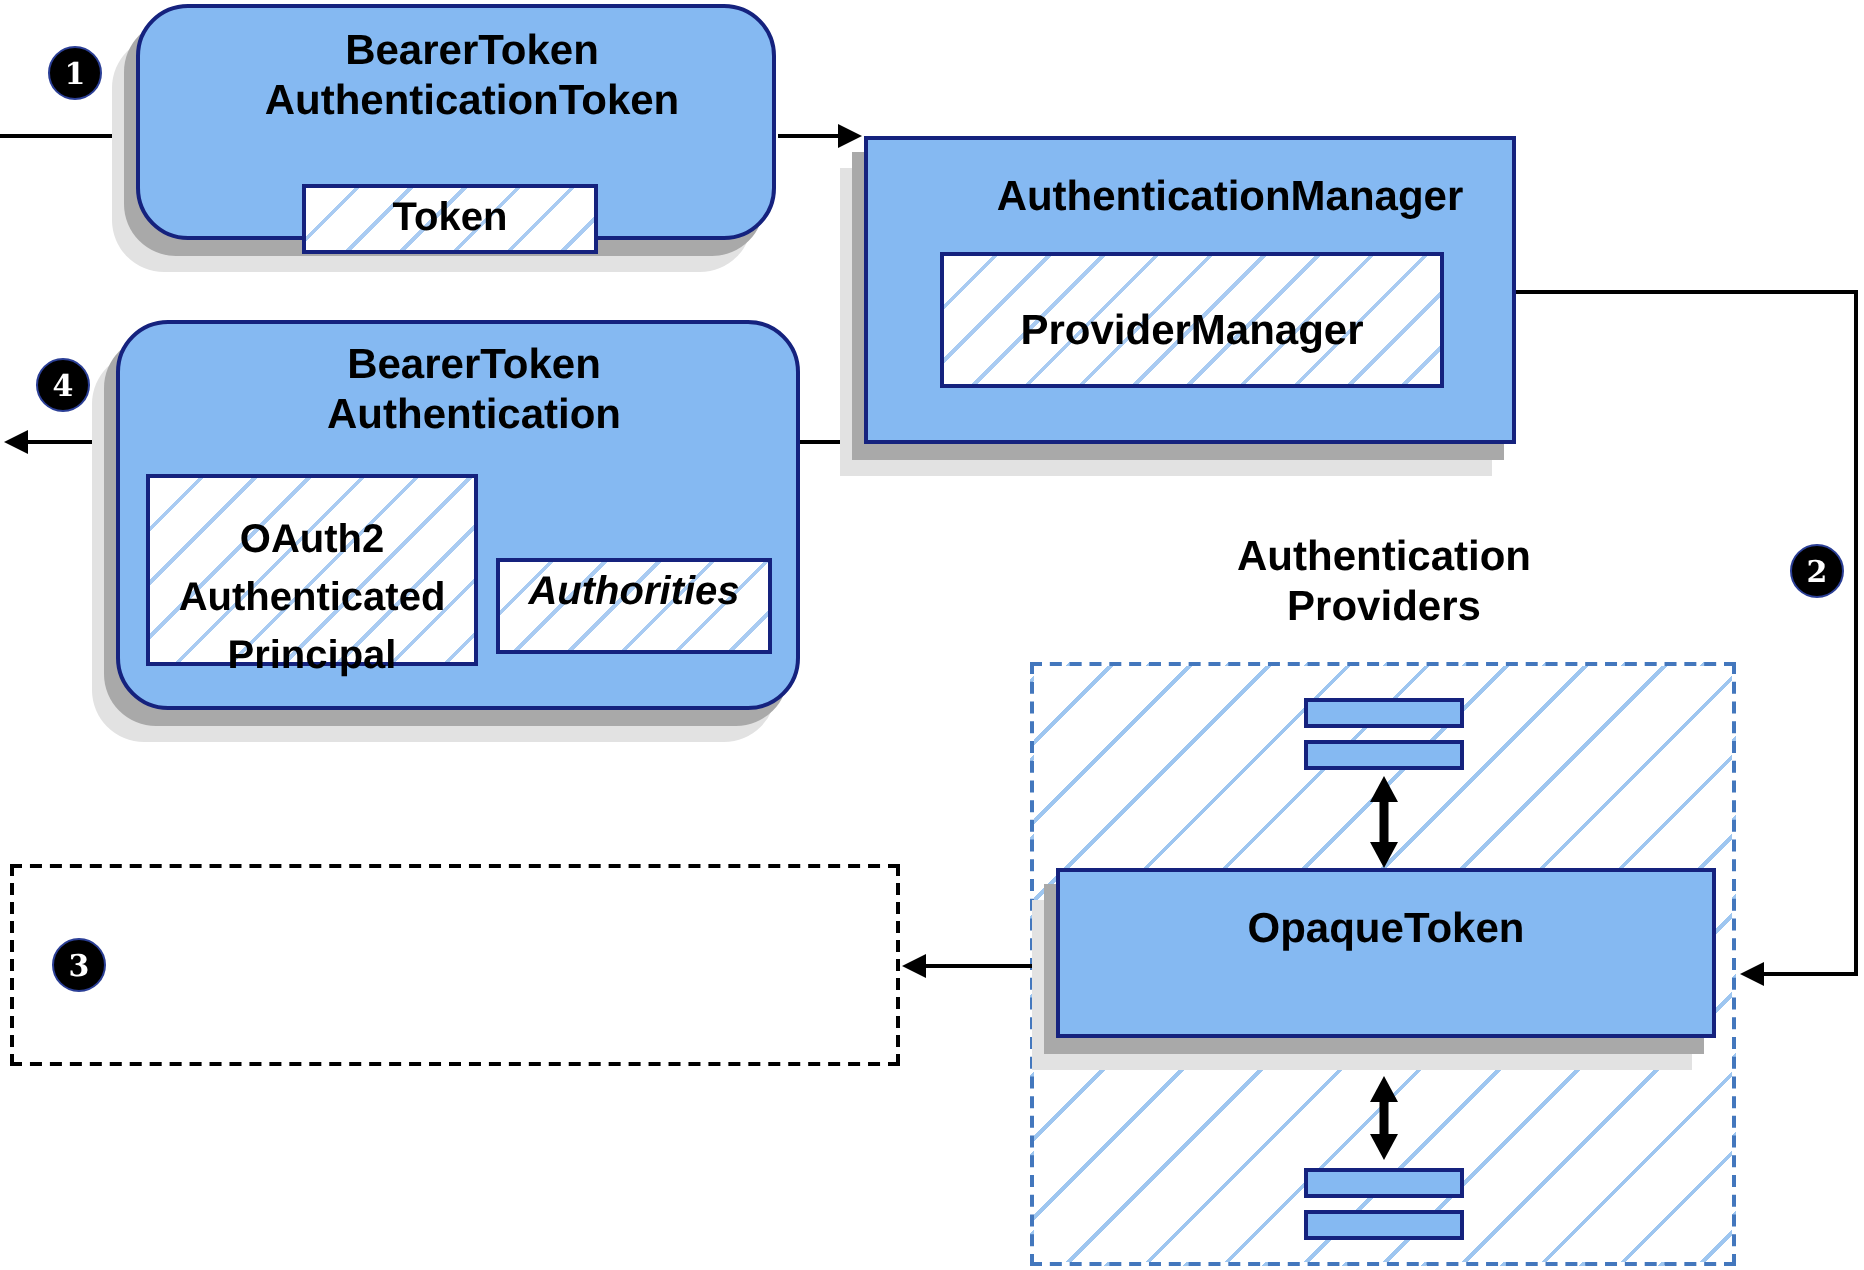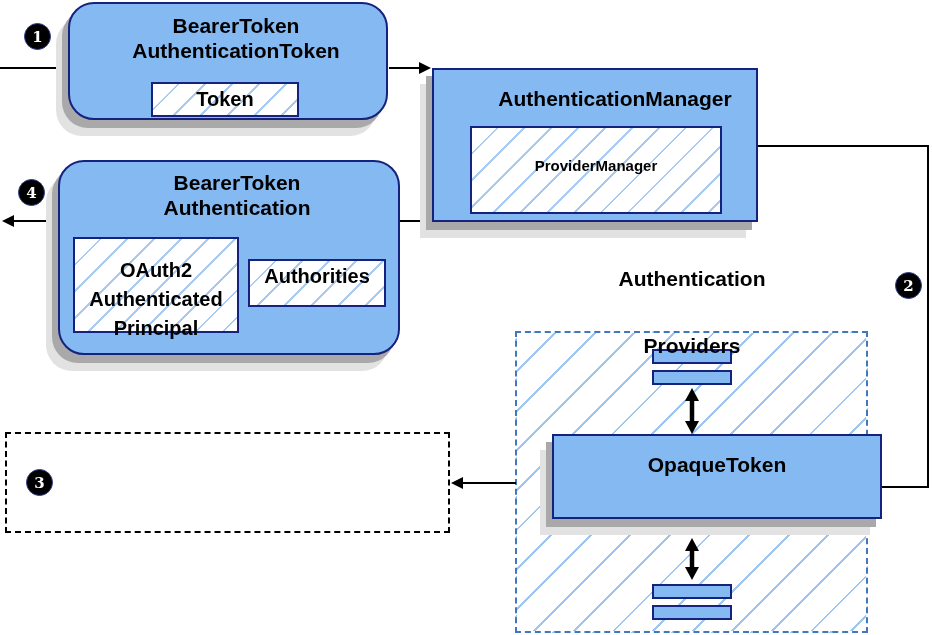--- a/index.html
+++ b/index.html
@@ -113,45 +113,45 @@
         <line x1="692" y1="548" x2="692" y2="570" stroke-width="4.5"></line>
         <polygon points="692,538 685,551 699,551" stroke="none"></polygon>
         <polygon points="692,580 685,567 699,567" stroke="none"></polygon>
       </g>
     </g>
   </svg>
 
   <div class="node rounded" style="left:68px;top:2px;width:320px;height:118px;padding-top:9px;">
     <span class="title">BearerToken</span>
     <span class="title">AuthenticationToken</span>
-    <div class="hatch" style="left:81px;top:78px;width:148px;height:35px;font-size:20px;line-height:31px;">Token</div>
+    <div class="hatch" style="left:81px;top:88px;width:148px;height:35px;font-size:20px;line-height:31px;">Token</div>
   </div>
 
   <div class="node" style="left:432px;top:68px;width:326px;height:154px;padding-top:16px;padding-left:40px;">
     <span class="title">AuthenticationManager</span>
-    <div class="hatch" style="left:36px;top:56px;width:252px;height:88px;font-size:15px;line-height:76px;">ProviderManager</div>
+    <div class="hatch" style="left:36px;top:56px;width:252px;height:68px;font-size:21px;line-height:76px;">ProviderManager</div>
   </div>
 
   <div class="node rounded" style="left:58px;top:160px;width:342px;height:195px;padding-top:8px;">
     <span class="title">BearerToken</span>
     <span class="title">Authentication</span>
     <div class="hatch" style="left:13px;top:75px;width:166px;height:96px;font-size:20px;line-height:29px;padding-top:3px;">
       <span style="display:block;margin-top:14px;">OAuth2</span>
       <span style="display:block;">Authenticated</span>
       <span style="display:block;">Principal</span>
     </div>
-    <div class="hatch" style="left:188px;top:97px;width:138px;height:48px;font-size:20px;line-height:30px;">Authorities</div>
+    <div class="hatch" style="left:188px;top:117px;width:138px;height:48px;font-size:20px;line-height:30px;font-style:italic;">Authorities</div>
   </div>
 
   <div class="free-label" style="left:562px;top:266px;width:260px;">
     <span style="display:block;">Authentication</span>
-    <span style="display:block;margin-top:42px;">Providers</span>
+    <span style="display:block;">Providers</span>
   </div>
 
-  <div class="node" style="left:528px;top:434px;width:330px;height:85px;padding-top:15px;margin-left:24px;">
+  <div class="node" style="left:528px;top:434px;width:330px;height:85px;padding-top:15px;">
     <span class="title" style="line-height:27px;">OpaqueToken</span>
   </div>
 
 
   <div class="badge" style="left:24px;top:23px;">1</div>
   <div class="badge" style="left:895px;top:272px;">2</div>
   <div class="badge" style="left:26px;top:469px;">3</div>
   <div class="badge" style="left:18px;top:179px;">4</div>
 
 </div>

